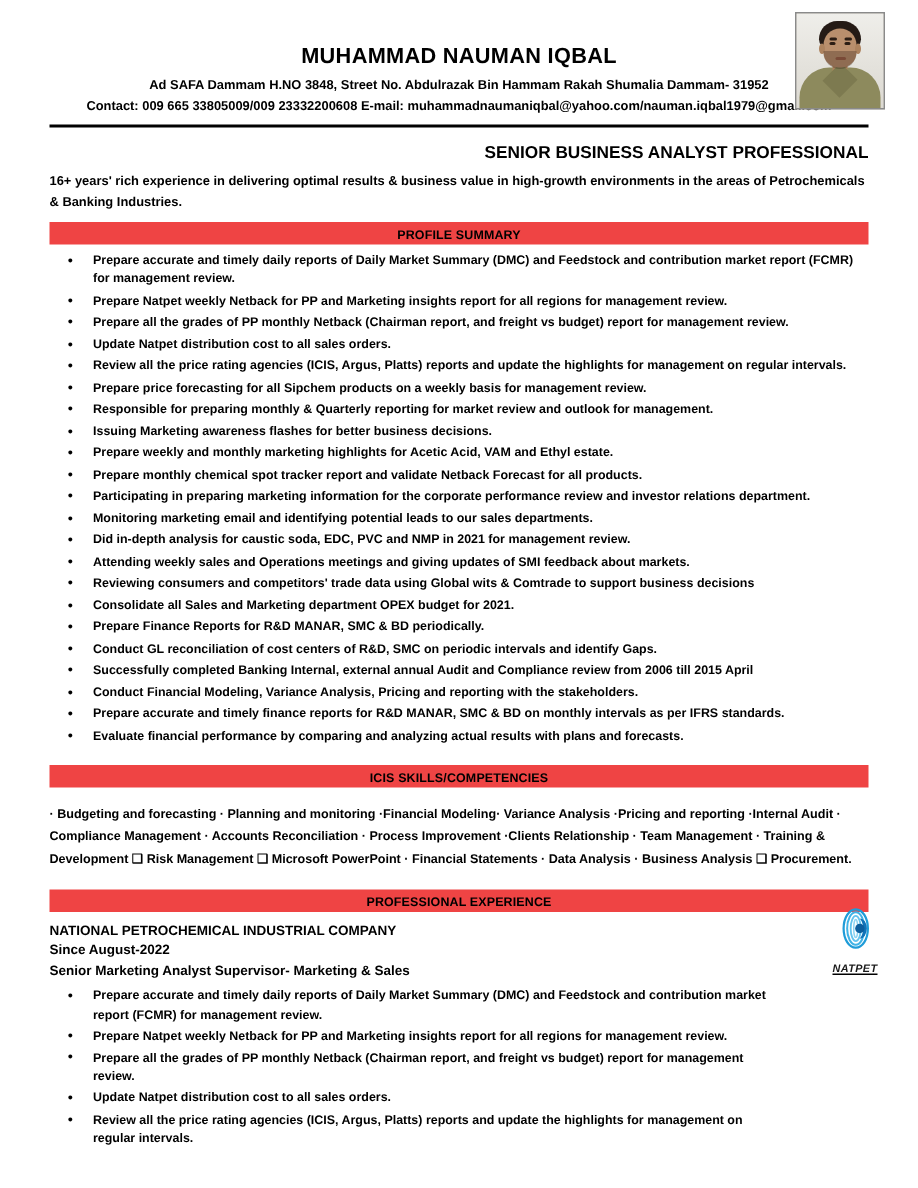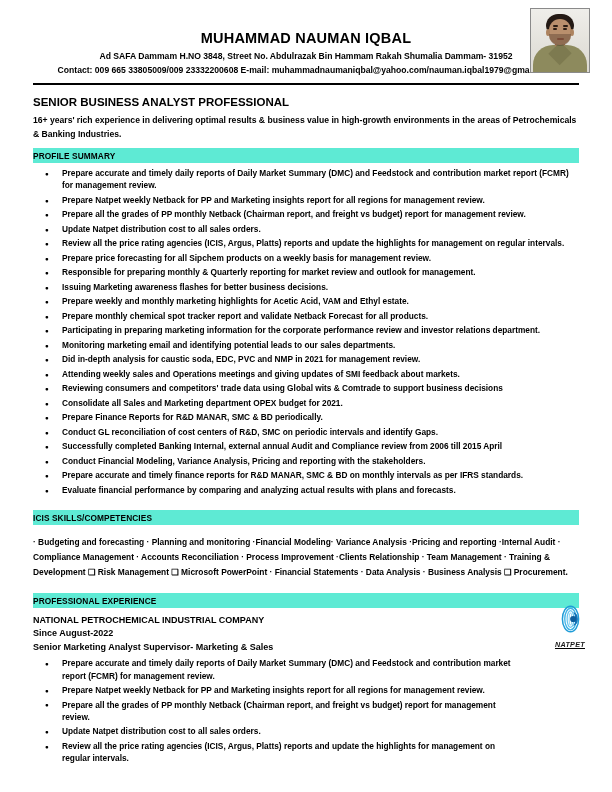--- a/index.html
+++ b/index.html
@@ -137,37 +137,38 @@
   .photo .collar {
     position: absolute;
     left: 21px; bottom: 10px;
     width: 16px; height: 17px;
     background: #7d7a50;
     transform: rotate(45deg);
   }
 
   
   .job-title {
-    text-align: left;
+    text-align: right;
     font-size: 11.5px;
     font-weight: bold;
     margin: 10px 0 5px 0;
     line-height: 14px;
   }
   .intro {
     font-size: 8.6px;
     font-weight: bold;
     line-height: 13.5px;
     margin: 0 0 7px 0;
     text-align: left;
   }
 
   
   .band {
-    background: #5eead4;
+    background: #ef4444;
+    text-align: center;
     font-size: 8.3px;
     font-weight: bold;
     letter-spacing: 0.1px;
     padding: 2.5px 0;
     margin: 0 0 4px 0;
   }
   .band.spaced { margin-top: 14px; }
 
   
   ul.bullets {

